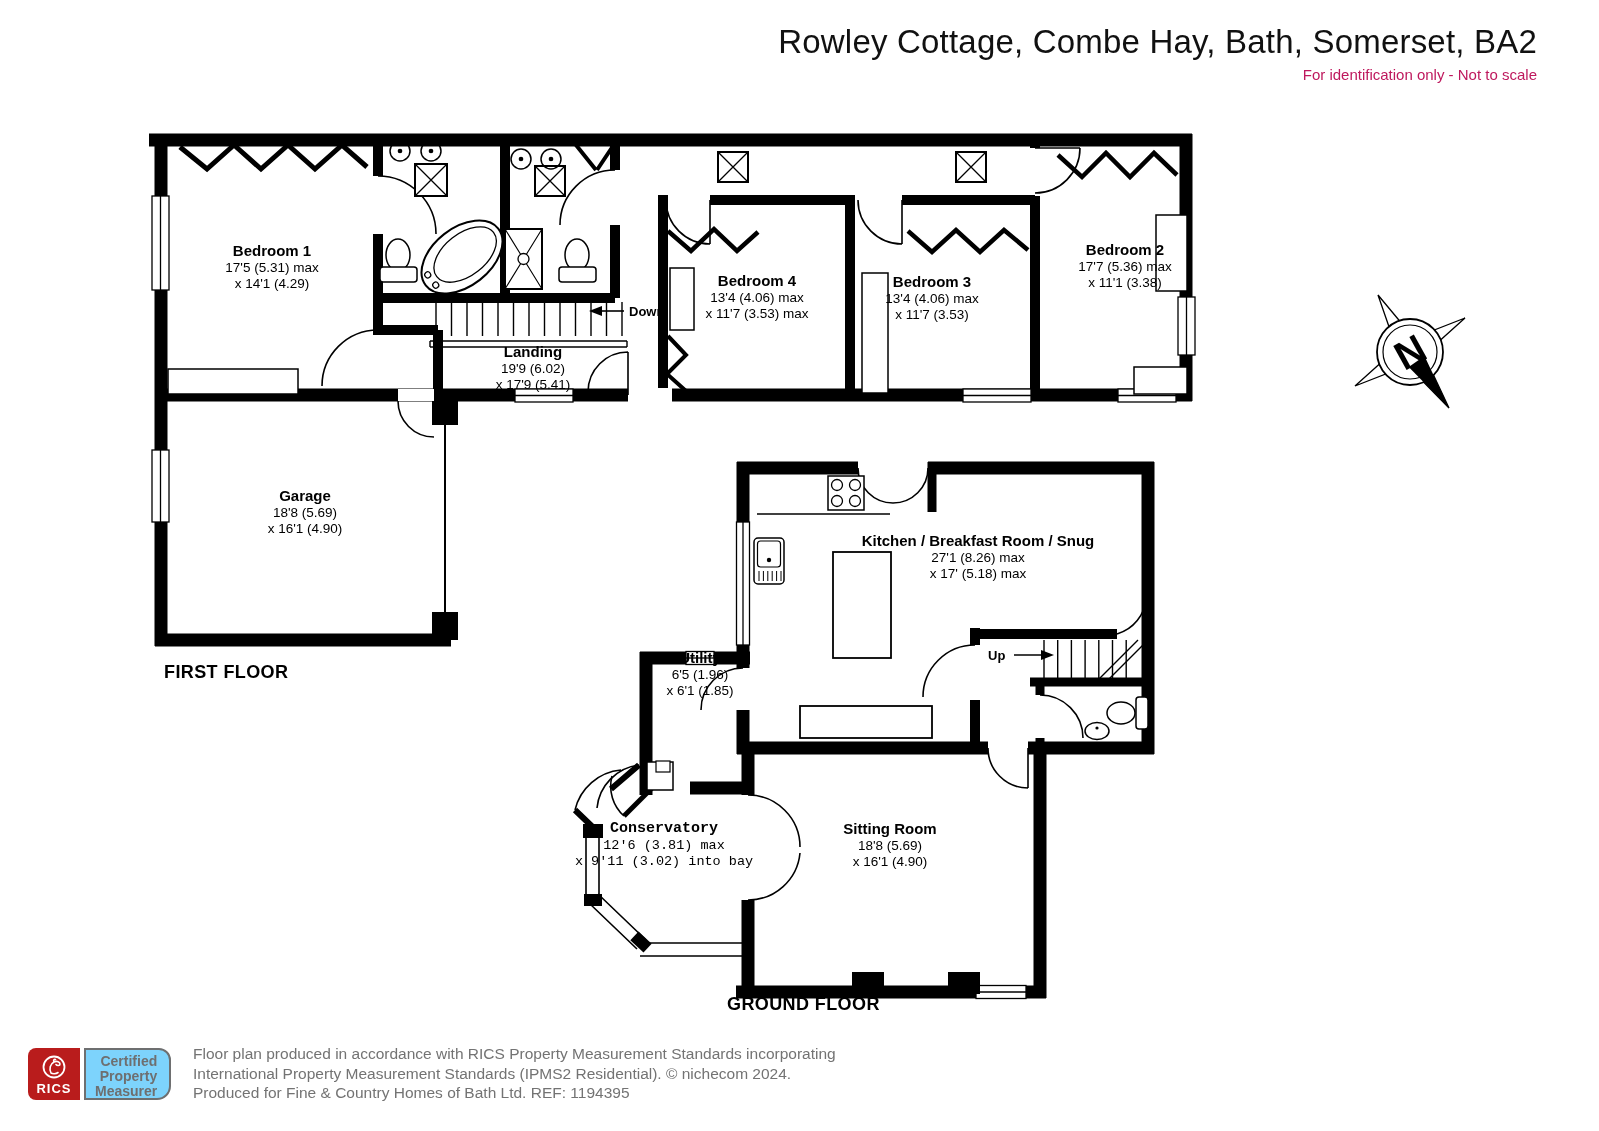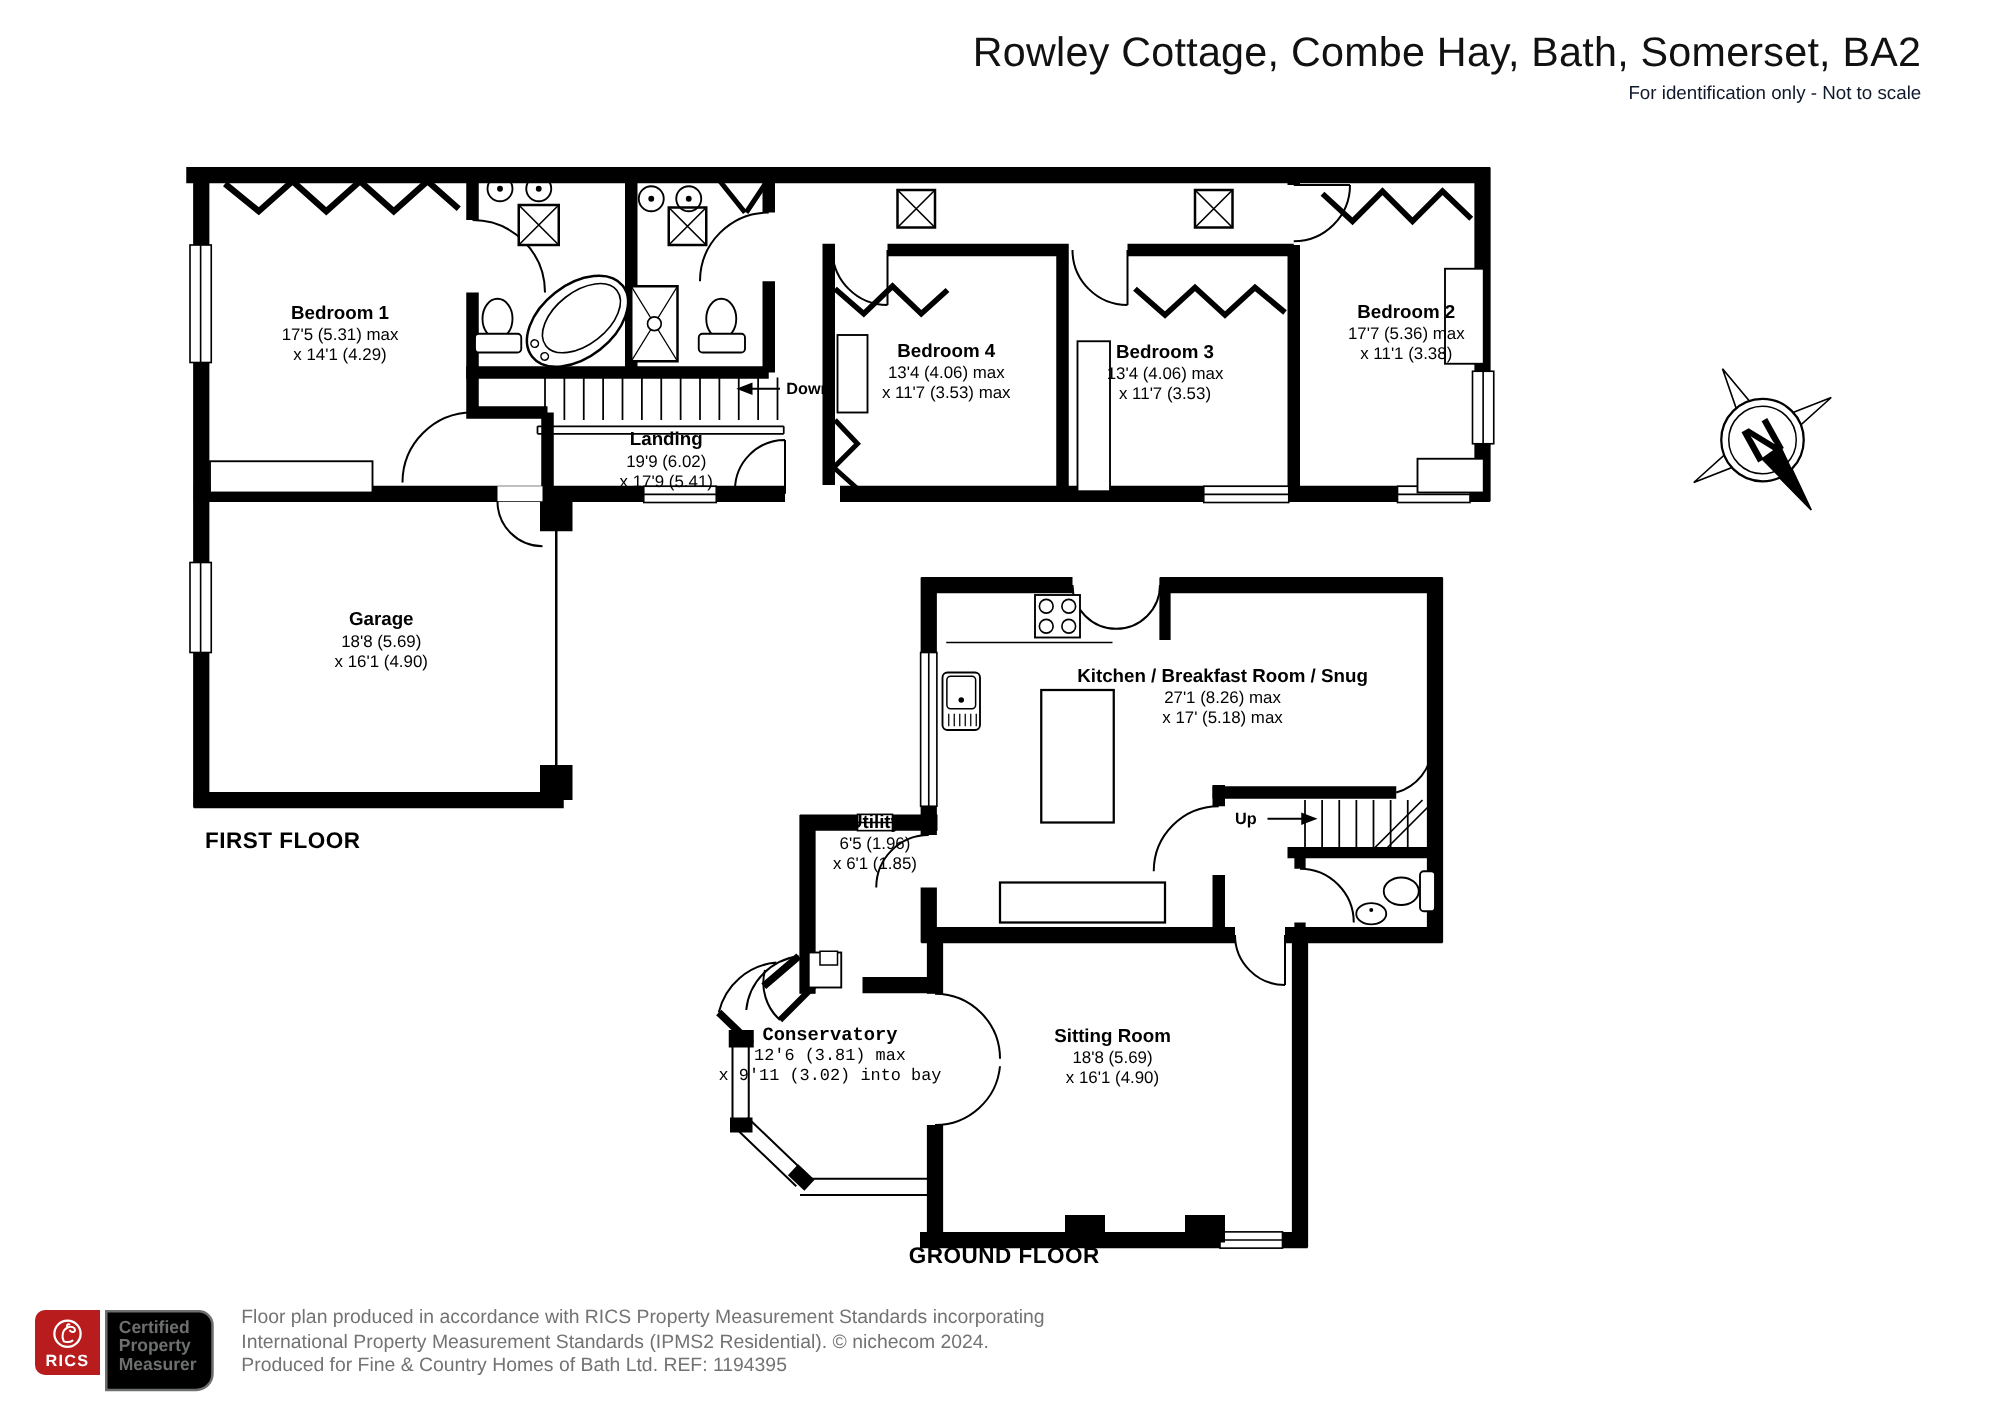--- a/index.html
+++ b/index.html
@@ -2,33 +2,33 @@
 <html><head>
 <meta charset="utf-8">
 <style>
   html,body{margin:0;padding:0;background:#fff;}
   .canvas{position:relative;width:1599px;height:1131px;background:#fff;overflow:hidden;
           font-family:"Liberation Sans","DejaVu Sans",sans-serif;color:#000;}
   .hdr{position:absolute;right:62px;top:24px;text-align:right;}
   .hdr .title{font-size:33px;font-weight:normal;color:#111;line-height:1.1;letter-spacing:.2px;}
   .hdr .area{font-size:21px;color:#222;line-height:1.28;margin-top:14px;}
   .hdr .area div{line-height:1.3;}
-  .hdr .disc{font-size:15px;color:#0f172a;margin-top:6px;}
+  .hdr .disc{font-size:15px;color:#be185d;margin-top:6px;}
   .room{position:absolute;transform:translate(-50%,-50%);text-align:center;white-space:nowrap;}
   .room .nm{display:block;font-weight:bold;font-size:15px;line-height:1.18;}
   .room .dm{display:block;font-size:13.5px;line-height:1.18;}
   .floorlbl{position:absolute;font-weight:bold;font-size:18px;letter-spacing:.4px;}
   .stairlbl{position:absolute;font-weight:bold;font-size:13px;transform:translate(0,-50%);}
   svg.plan{position:absolute;left:0;top:0;}
   .w{stroke:#000;fill:none;}
   .footer-logo{position:absolute;left:28px;top:1048px;width:52px;height:52px;background:#b91c1c;
                border-radius:8px 0 0 8px;display:flex;flex-direction:column;align-items:center;justify-content:flex-end;}
   .footer-logo .rics{color:#fff;font-weight:bold;font-size:13px;letter-spacing:1px;line-height:1;margin-bottom:5px;}
-  .badge{position:absolute;left:84px;top:1048px;height:65px;box-sizing:border-box;border:2px solid #6e6f70;
-         border-left:2px solid #6e6f70;border-radius:0 12px 14px 0;background:#000000;padding:4px 12px 0 9px;}
+  .badge{position:absolute;left:84px;top:1048px;height:52px;box-sizing:border-box;border:2px solid #6e6f70;
+         border-left:2px solid #6e6f70;border-radius:0 12px 14px 0;background:#7dd3fc;padding:4px 12px 0 9px;text-align:right;}
   .badge div{font-weight:bold;font-size:14px;color:#6e6f70;line-height:1.07;}
   .ftext{position:absolute;left:193px;top:1044px;font-size:15.5px;color:#737373;line-height:1.26;}
 </style>
 </head>
 <body>
 
 <div class="canvas">
 
   <svg class="plan" width="1599" height="1131" viewBox="0 0 1599 1131">
 

